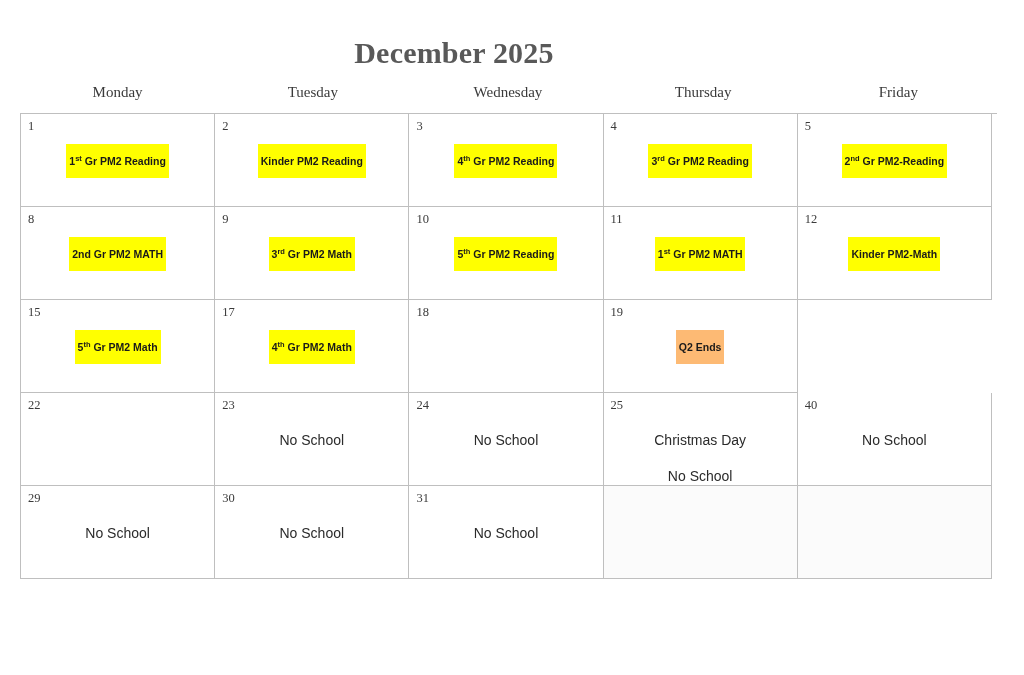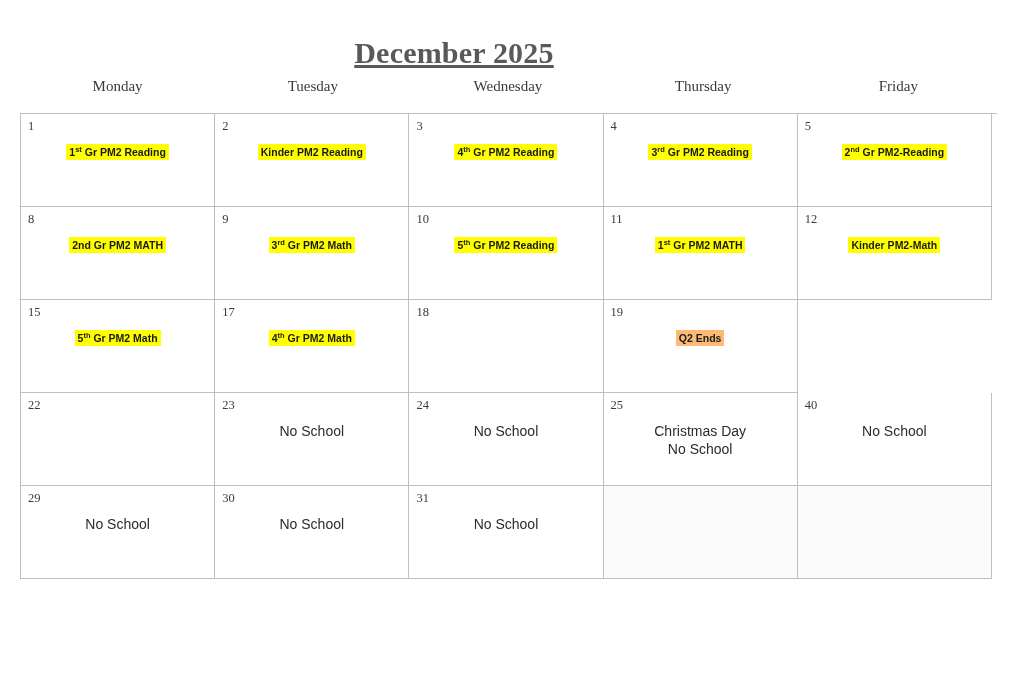--- a/index.html
+++ b/index.html
@@ -27,27 +27,26 @@
     position: absolute;
     left: 0;
     top: 36px;
     width: 908px;
     text-align: center;
     font-family: "Liberation Serif", serif;
     font-weight: bold;
     font-size: 30px;
     color: #595959;
     letter-spacing: 0.2px;
-    text-decoration: underline;
   }
 
   .weekday-row {
     position: absolute;
     left: 20px;
-    top: 78px;
+    top: 84px;
     width: 976px;
     display: flex;
   }
   .weekday {
     width: 195.2px;
     text-align: center;
     font-family: "Liberation Serif", serif;
     font-size: 15px;
     color: #3a3a3a;
   }
@@ -88,21 +87,21 @@
     right: 0;
     top: 30px;
     display: flex;
     flex-direction: column;
     align-items: center;
     gap: 2px;
   }
   .ev {
     font-size: 10.5px;
     line-height: 14px;
-    padding: 1px 3px;
+    padding: 10px 3px;
     white-space: nowrap;
   }
   .ev.hl-yellow {
     background: #ffff00;
     font-weight: bold;
     color: #1a1a1a;
   }
   .ev.hl-cyan {
     background: #fdba74;
     font-weight: bold;

